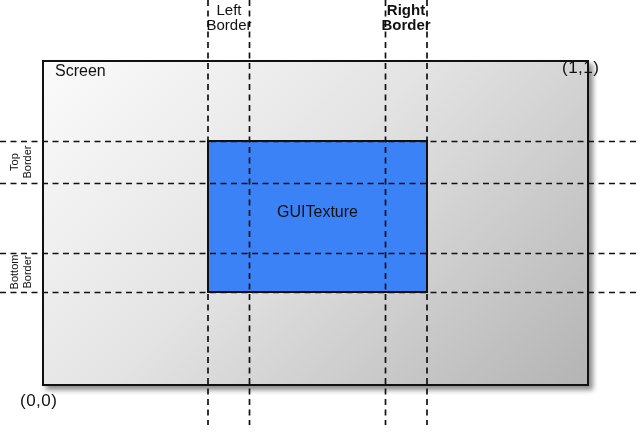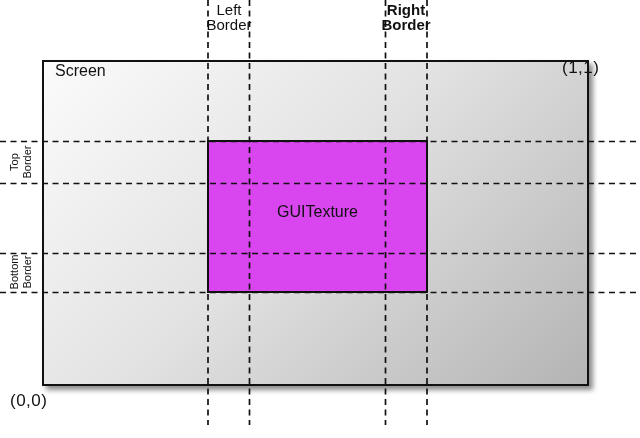--- a/index.html
+++ b/index.html
@@ -29,21 +29,21 @@
     z-index: 1;
   }
   .gui-rect {
     position: absolute;
     left: 207px;
     top: 140px;
     width: 221px;
     height: 153px;
     box-sizing: border-box;
     border: 2px solid #111111;
-    background: #d946ef;
+    background: #3b82f6;
     z-index: 2;
     display: flex;
     align-items: center;
     justify-content: center;
   }
   .guide-svg {
     position: absolute;
     left: 0;
     top: 0;
     width: 640px;
@@ -65,21 +65,21 @@
     position: relative;
     z-index: 4;
     font-size: 16px;
     margin-top: -10px;
   }
   .corner-label {
     font-size: 17px;
     letter-spacing: 0.5px;
   }
   .corner-tr { left: 562px; top: 42px; margin-top: 16px; }
-  .corner-bl { left: 10px;  top: 391px; }
+  .corner-bl { left: 20px;  top: 391px; }
   .col-label {
     top: 2px;
     font-size: 15px;
     line-height: 15px;
     text-align: center;
     transform: translateX(-50%);
   }
   .left-border-label  { left: 229px; }
   .right-border-label { left: 406px; font-weight: bold; }
   .rot-label {

